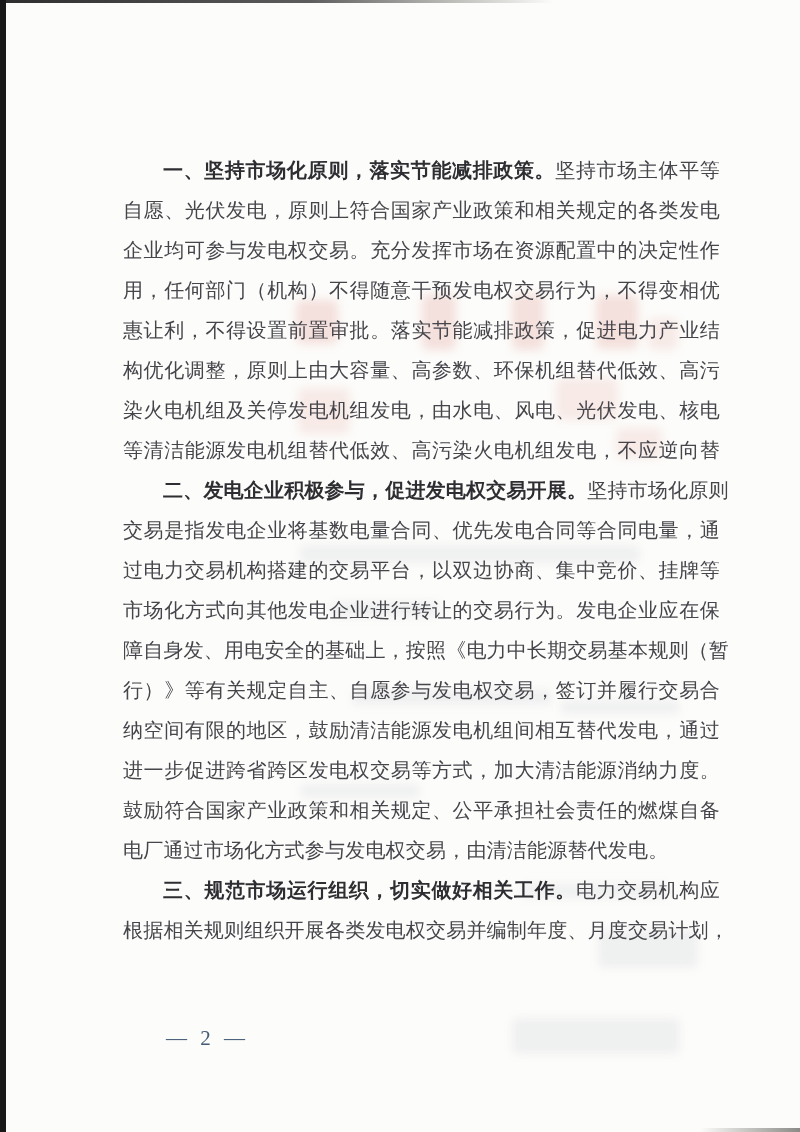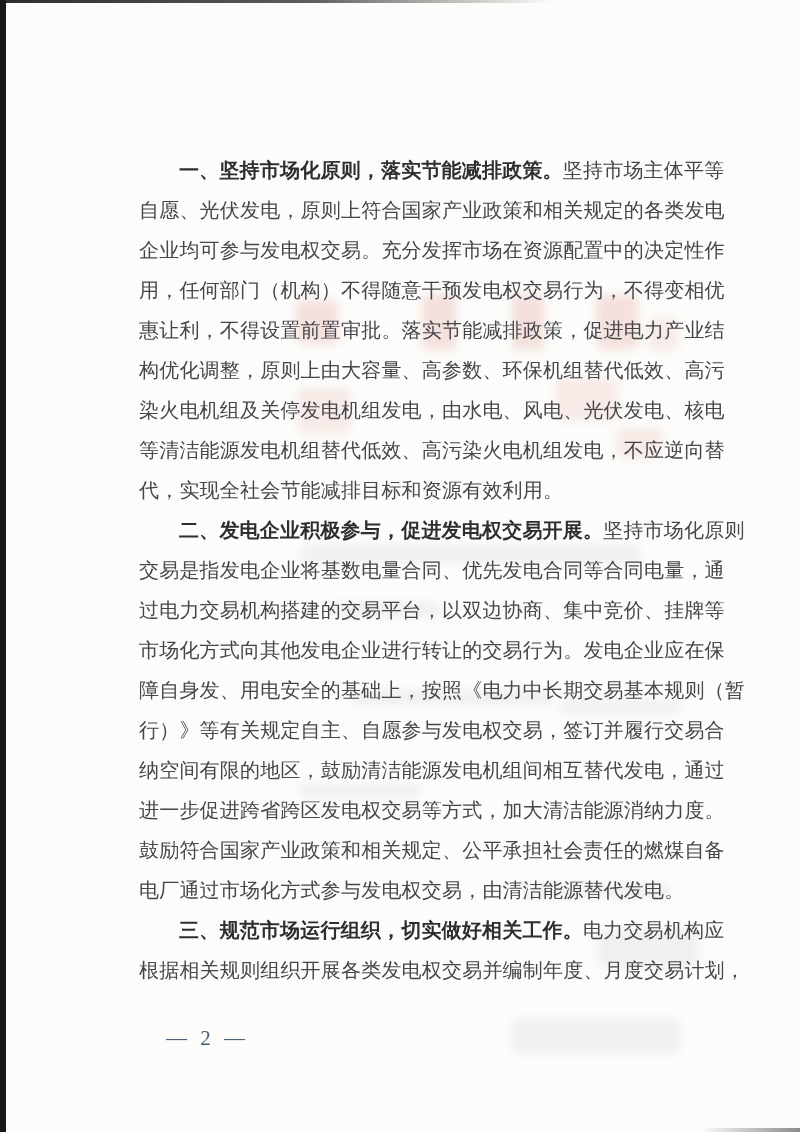--- a/index.html
+++ b/index.html
@@ -24,21 +24,20 @@
   .bleed.gray{background:rgba(110,120,140,0.09);filter:blur(4px);}
   
   .textblock{
     position:absolute;left:123px;top:150px;width:597px;
     font-size:20px;line-height:40px;color:#45454b;
   }
   .line{
     height:40px;white-space:nowrap;
     text-align:justify;text-align-last:justify;
     letter-spacing:0.2px;
-    margin-left:16px;
   }
   .line.short{text-align-last:left;}
   .line.indent{text-indent:2em;}
   .hb{font-weight:700;color:#2d2d32;font-family:"Liberation Sans","DejaVu Sans",sans-serif;}
   
   .pagenum{
     position:absolute;left:166px;top:1026px;
     font-size:21px;color:#445a74;letter-spacing:4px;
     font-family:"Liberation Serif","DejaVu Serif",serif;
   }
@@ -72,21 +71,20 @@
 
   <div class="textblock">
     <div class="line indent"><span class="hb">一、坚持市场化原则，落实节能减排政策。</span><span>坚持市场主体平等</span></div>
     <div class="line"><span>自愿、光伏发电，原则上符合国家产业政策和相关规定的各类发电</span></div>
     <div class="line"><span>企业均可参与发电权交易。充分发挥市场在资源配置中的决定性作</span></div>
     <div class="line"><span>用，任何部门（机构）不得随意干预发电权交易行为，不得变相优</span></div>
     <div class="line"><span>惠让利，不得设置前置审批。落实节能减排政策，促进电力产业结</span></div>
     <div class="line"><span>构优化调整，原则上由大容量、高参数、环保机组替代低效、高污</span></div>
     <div class="line"><span>染火电机组及关停发电机组发电，由水电、风电、光伏发电、核电</span></div>
     <div class="line"><span>等清洁能源发电机组替代低效、高污染火电机组发电，不应逆向替</span></div>
-    <div class="line short"><span>代，实现全社会节能减排目标和资源有效利用。</span></div>
     <div class="line indent"><span class="hb">二、发电企业积极参与，促进发电权交易开展。</span><span>坚持市场化原则</span></div>
     <div class="line"><span>交易是指发电企业将基数电量合同、优先发电合同等合同电量，通</span></div>
     <div class="line"><span>过电力交易机构搭建的交易平台，以双边协商、集中竞价、挂牌等</span></div>
     <div class="line"><span>市场化方式向其他发电企业进行转让的交易行为。发电企业应在保</span></div>
     <div class="line"><span>障自身发、用电安全的基础上，按照《电力中长期交易基本规则（暂</span></div>
     <div class="line"><span>行）》等有关规定自主、自愿参与发电权交易，签订并履行交易合</span></div>
     <div class="line"><span>纳空间有限的地区，鼓励清洁能源发电机组间相互替代发电，通过</span></div>
     <div class="line"><span>进一步促进跨省跨区发电权交易等方式，加大清洁能源消纳力度。</span></div>
     <div class="line"><span>鼓励符合国家产业政策和相关规定、公平承担社会责任的燃煤自备</span></div>
     <div class="line short"><span>电厂通过市场化方式参与发电权交易，由清洁能源替代发电。</span></div>

